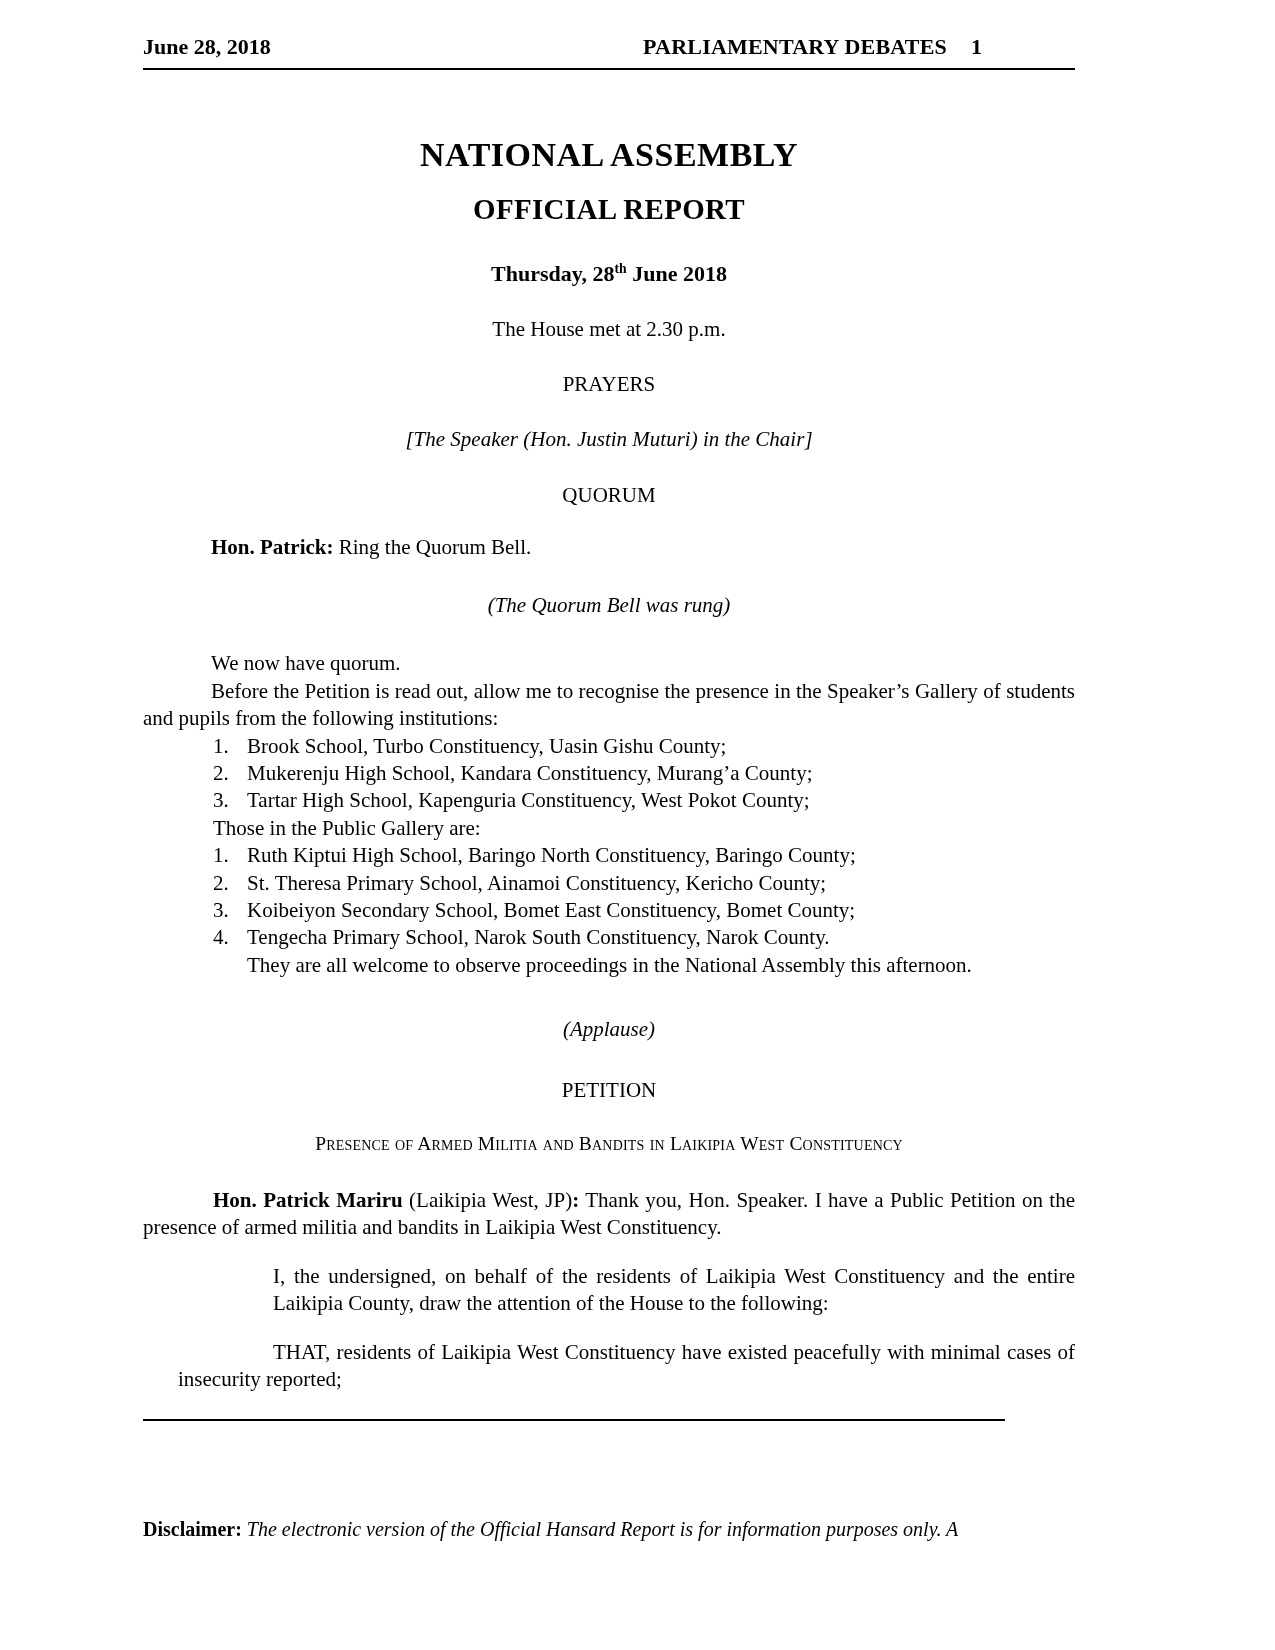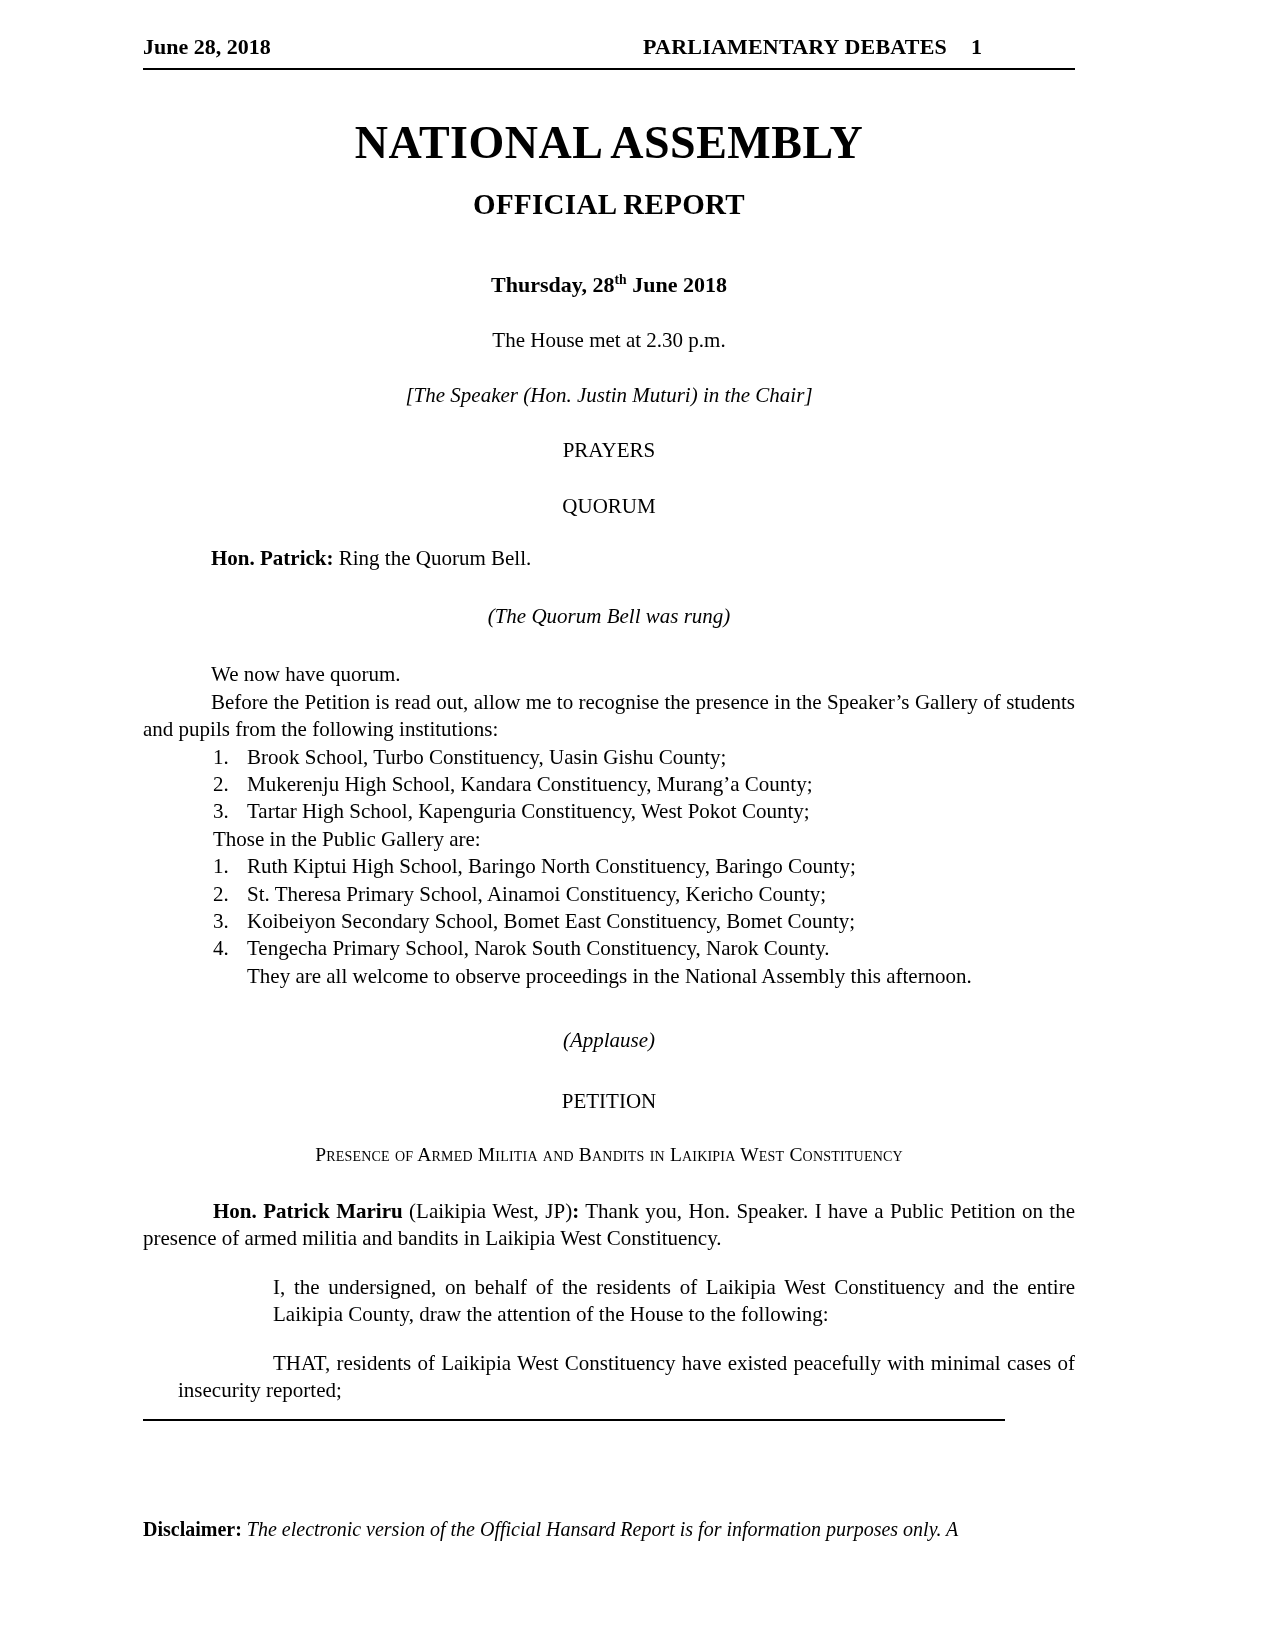--- a/index.html
+++ b/index.html
@@ -54,37 +54,37 @@
   }
   .runhead .rh-page {
     position: absolute;
     right: 93px;
     top: 0;
   }
 
   
   .h-assembly {
     text-align: center;
-    font-size: 46px;
-    font-weight: bold;
-    margin-top: 46px;
+    font-size: 34px;
+    font-weight: bold;
+    margin-top: 66px;
     letter-spacing: 0.5px;
   }
   .h-report {
     text-align: center;
     font-size: 29px;
     font-weight: bold;
     margin-top: 19px;
     letter-spacing: 0.3px;
   }
   .h-date {
     text-align: center;
     font-size: 22px;
     font-weight: bold;
-    margin-top: 51px;
+    margin-top: 35px;
   }
   .h-date sup {
     font-size: 0.62em;
     vertical-align: super;
     line-height: 0;
   }
   .line-center {
     text-align: center;
     font-size: 21px;
     margin-top: 30px;
@@ -202,22 +202,22 @@
     </div>
 
     <div class="h-assembly">NATIONAL ASSEMBLY</div>
     <div class="h-report">OFFICIAL REPORT</div>
 
     <div class="h-date">
       <span>Thursday, 28</span><sup>th</sup><span> June 2018</span>
     </div>
 
     <div class="line-center">The House met at 2.30 p.m.</div>
+    <div class="line-center">PRAYERS</div>
     <div class="line-center ital">[The Speaker (Hon. Justin Muturi) in the Chair]</div>
-    <div class="line-center">PRAYERS</div>
 
     <div class="h-section">QUORUM</div>
 
     <p class="para indent gap-md"><b>Hon. Patrick:</b><span> Ring the Quorum Bell.</span></p>
 
     <div class="line-center ital gap-lg">(The Quorum Bell was rung)</div>
 
     <p class="para indent gap-lg">We now have quorum.</p>
     <p class="para indent">Before the Petition is read out, allow me to recognise the presence in the Speaker’s Gallery of students and pupils from the following institutions:</p>
 

